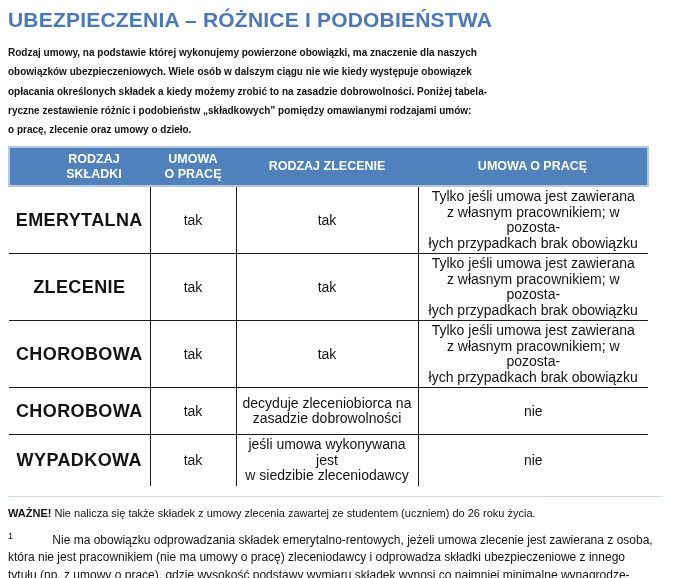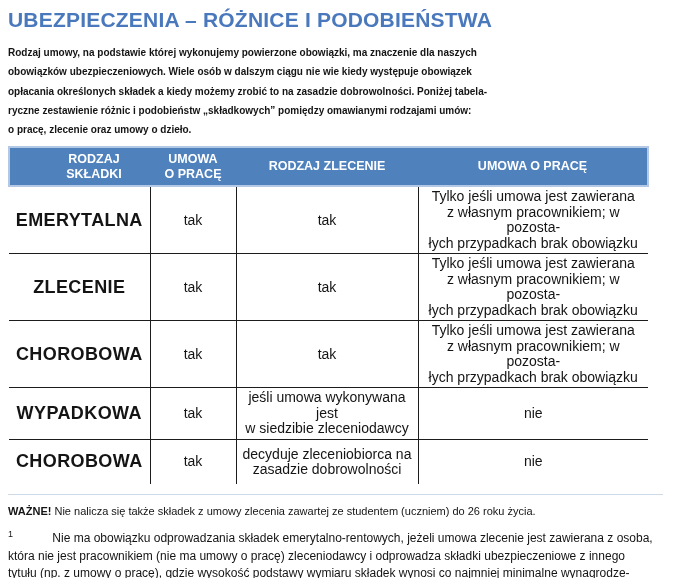--- a/index.html
+++ b/index.html
@@ -115,31 +115,31 @@
       </tr>
       <tr>
         <td class="rowname">CHOROBOWA</td>
         <td>tak</td>
         <td>tak</td>
         <td>Tylko jeśli umowa jest zawierana
 z własnym pracownikiem; w pozosta-
 łych przypadkach brak obowiązku</td>
       </tr>
       <tr>
+        <td class="rowname">CHOROBOWA</td>
+        <td>tak</td>
+        <td>decyduje zleceniobiorca na
+zasadzie dobrowolności</td>
+        <td>nie</td>
+      </tr>
+      <tr>
         <td class="rowname">WYPADKOWA</td>
         <td>tak</td>
         <td>jeśli umowa wykonywana jest
 w siedzibie zleceniodawcy</td>
-        <td>nie</td>
-      </tr>
-      <tr>
-        <td class="rowname">CHOROBOWA</td>
-        <td>tak</td>
-        <td>decyduje zleceniobiorca na
-zasadzie dobrowolności</td>
         <td>nie</td>
       </tr>
     </tbody>
   </table>
 
   <div class="table-sep"></div>
 
   <p class="important"><span class="label">WAŻNE!</span><span> Nie nalicza się także składek z umowy zlecenia zawartej ze studentem (uczniem) do 26 roku życia.</span></p>
 
   <p class="footnote"><sup>1</sup><span class="ftext"> Nie ma obowiązku odprowadzania składek emerytalno-rentowych, jeżeli umowa zlecenie jest zawierana z osoba,

